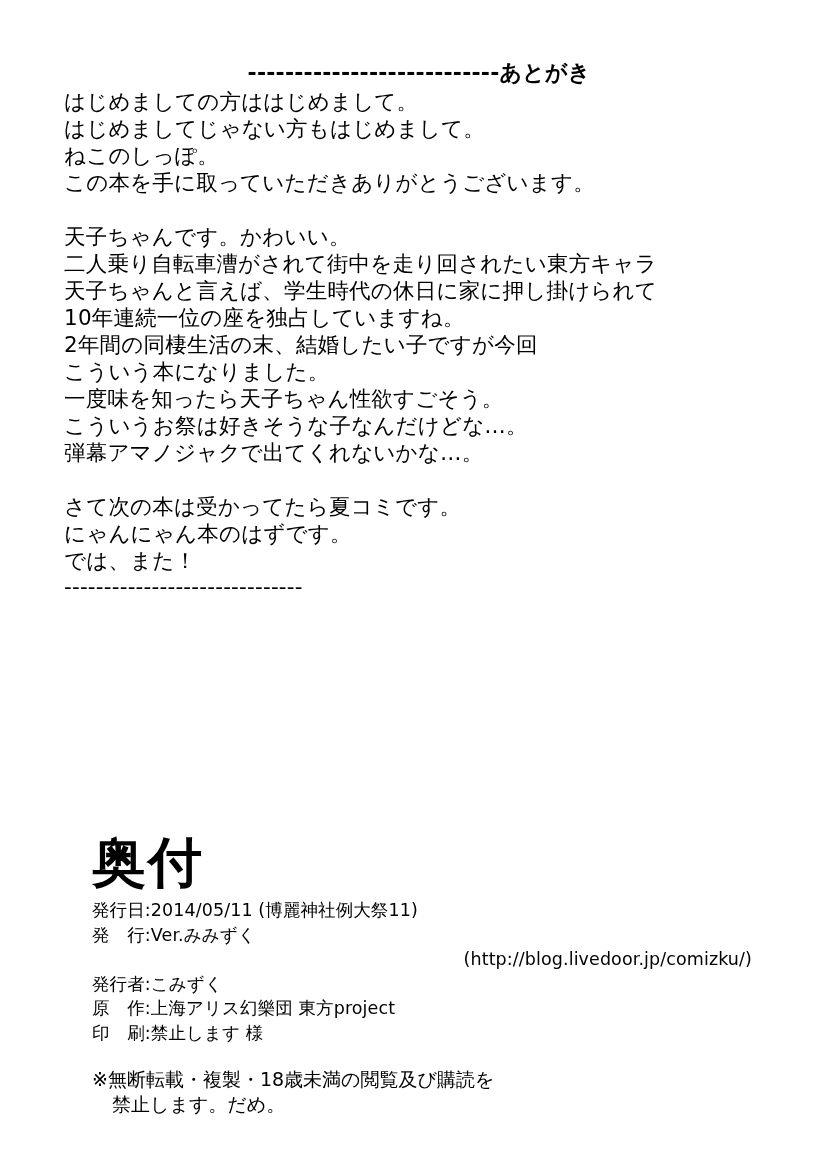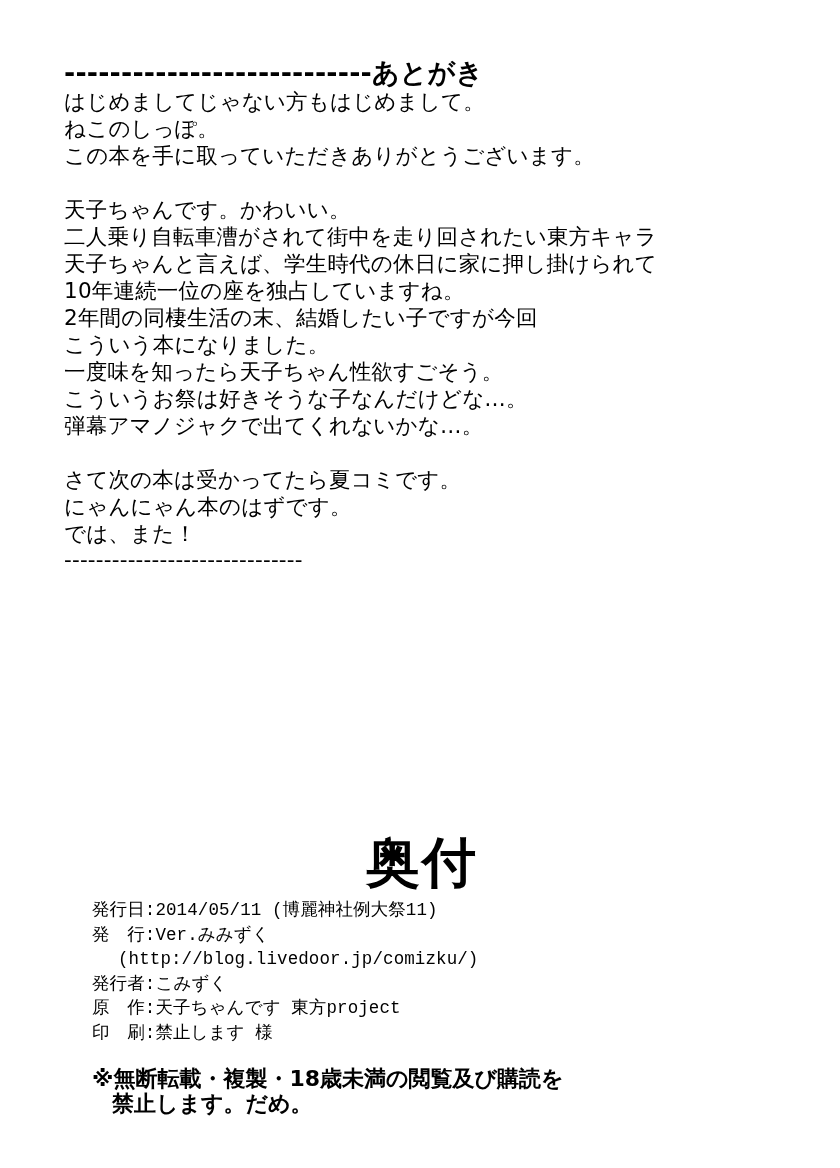--- a/index.html
+++ b/index.html
@@ -29,25 +29,26 @@
     width: 710px;
   }
   .aw-line {
     font-size: 21.5px;
     line-height: 27px;
     letter-spacing: 0.2px;
     white-space: pre;
     font-weight: 500;
   }
   .aw-heading {
-    font-size: 27px;
+    font-size: 22px;
     line-height: 30px;
     font-weight: 700;
     white-space: pre;
     letter-spacing: 0.2px;
+    text-align: center;
   }
   .aw-gap {
     height: 27px;
   }
   .aw-rule {
     font-size: 21.5px;
     line-height: 26px;
     white-space: pre;
     letter-spacing: 0.2px;
   }
@@ -58,55 +59,55 @@
     left: 92px;
     top: 832px;
     width: 660px;
   }
   .colophon-title {
     font-size: 54px;
     line-height: 62px;
     font-weight: 700;
     letter-spacing: 2px;
     margin-bottom: 4px;
-    text-align: center;
   }
   .col-line {
     font-size: 17.5px;
     line-height: 24.5px;
     white-space: pre;
     font-weight: 500;
     letter-spacing: 0.1px;
-    font-family: Liberation Mono, monospace;
   }
   .col-line.indent-1 {
     padding-left: 26px;
+    text-align: right;
   }
   .col-gap {
     height: 22px;
   }
   .col-note {
-    font-size: 22px;
+    font-size: 19px;
     line-height: 24.5px;
     white-space: pre;
-    font-weight: 700;
+    font-weight: 400;
   }
   .col-note.indent-2 {
     padding-left: 20px;
   }
 </style>
 </head>
 <body>
 
 <div class="page">
 
   <section class="afterword">
 
     <div class="aw-heading">---------------------------あとがき</div>
 
+    <div class="aw-line">はじめましての方ははじめまして。</div>
     <div class="aw-line">はじめましてじゃない方もはじめまして。</div>
     <div class="aw-line">ねこのしっぽ。</div>
     <div class="aw-line">この本を手に取っていただきありがとうございます。</div>
 
     <div class="aw-gap"></div>
 
     <div class="aw-line">天子ちゃんです。かわいい。</div>
     <div class="aw-line">二人乗り自転車漕がされて街中を走り回されたい東方キャラ</div>
     <div class="aw-line">天子ちゃんと言えば、学生時代の休日に家に押し掛けられて</div>
     <div class="aw-line">10年連続一位の座を独占していますね。</div>
@@ -127,21 +128,21 @@
   </section>
 
   <section class="colophon">
 
     <div class="colophon-title">奥付</div>
 
     <div class="col-line">発行日:2014/05/11 (博麗神社例大祭11)</div>
     <div class="col-line">発　行:Ver.みみずく</div>
     <div class="col-line indent-1">(http://blog.livedoor.jp/comizku/)</div>
     <div class="col-line">発行者:こみずく</div>
-    <div class="col-line">原　作:天子ちゃんです 東方project</div>
+    <div class="col-line">原　作:上海アリス幻樂団 東方project</div>
     <div class="col-line">印　刷:禁止します 様</div>
 
     <div class="col-gap"></div>
 
     <div class="col-note">※無断転載・複製・18歳未満の閲覧及び購読を</div>
     <div class="col-note indent-2">禁止します。だめ。</div>
 
   </section>
 
 </div>

